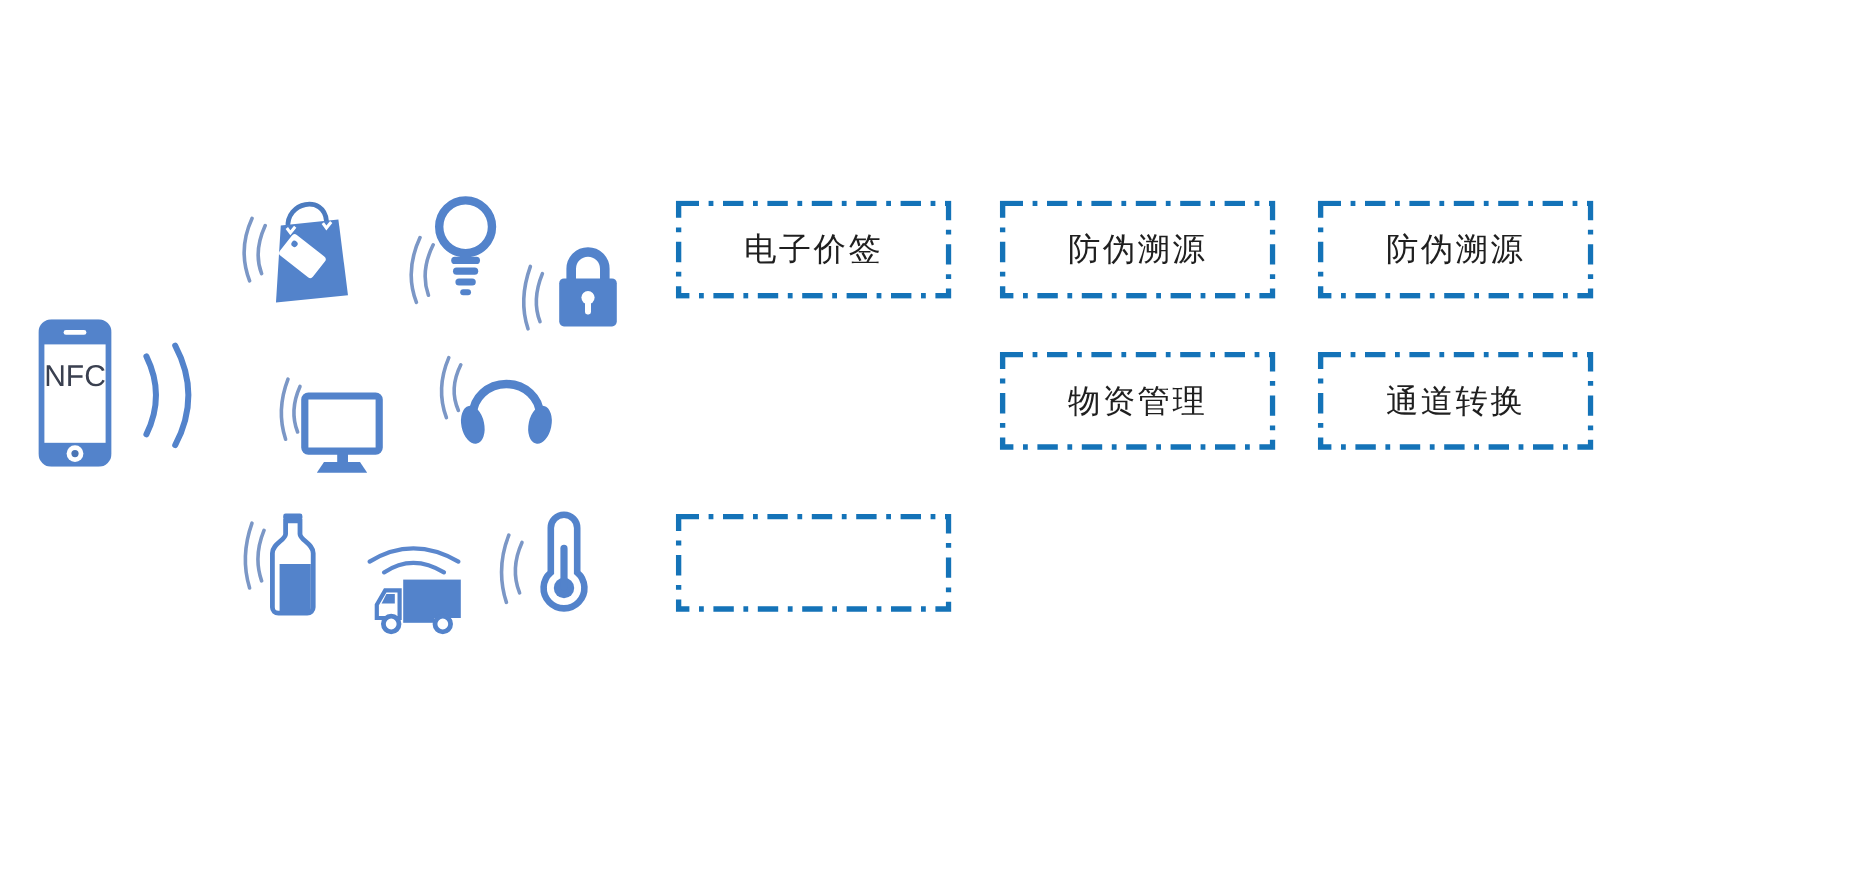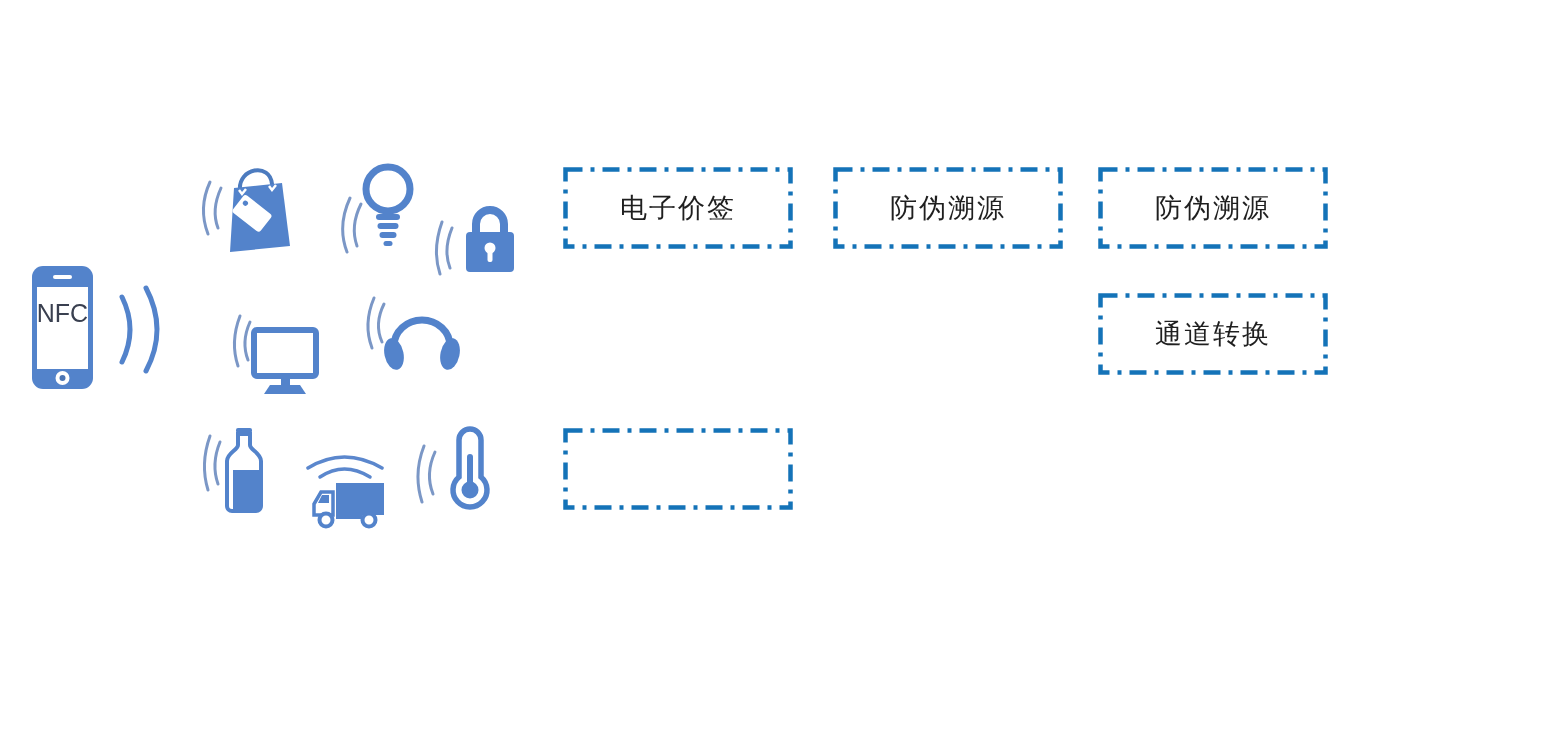--- a/index.html
+++ b/index.html
@@ -133,20 +133,26 @@
     </svg>
     <span class="app-label">防伪溯源</span>
   </div>
   <div class="app-box" style="left:1098px;top:167px">
     <svg class="dash" viewBox="0 0 230 82">
       <rect x="2.5" y="2.5" width="225" height="77" fill="none" stroke="#1473b8" stroke-width="4.5" stroke-dasharray="17 8 4 8"></rect>
     </svg>
     <span class="app-label">防伪溯源</span>
   </div>
 
+  <div class="app-box" style="left:833px;top:293px">
+    <svg class="dash" viewBox="0 0 230 82">
+      <rect x="2.5" y="2.5" width="225" height="77" fill="none" stroke="#1473b8" stroke-width="4.5" stroke-dasharray="17 8 4 8"></rect>
+    </svg>
+    <span class="app-label">物资管理</span>
+  </div>
   <div class="app-box" style="left:1098px;top:293px">
     <svg class="dash" viewBox="0 0 230 82">
       <rect x="2.5" y="2.5" width="225" height="77" fill="none" stroke="#1473b8" stroke-width="4.5" stroke-dasharray="17 8 4 8"></rect>
     </svg>
     <span class="app-label">通道转换</span>
   </div>
 
   <div class="app-box" style="left:563px;top:428px">
     <svg class="dash" viewBox="0 0 230 82">
       <rect x="2.5" y="2.5" width="225" height="77" fill="none" stroke="#1473b8" stroke-width="4.5" stroke-dasharray="17 8 4 8"></rect>

